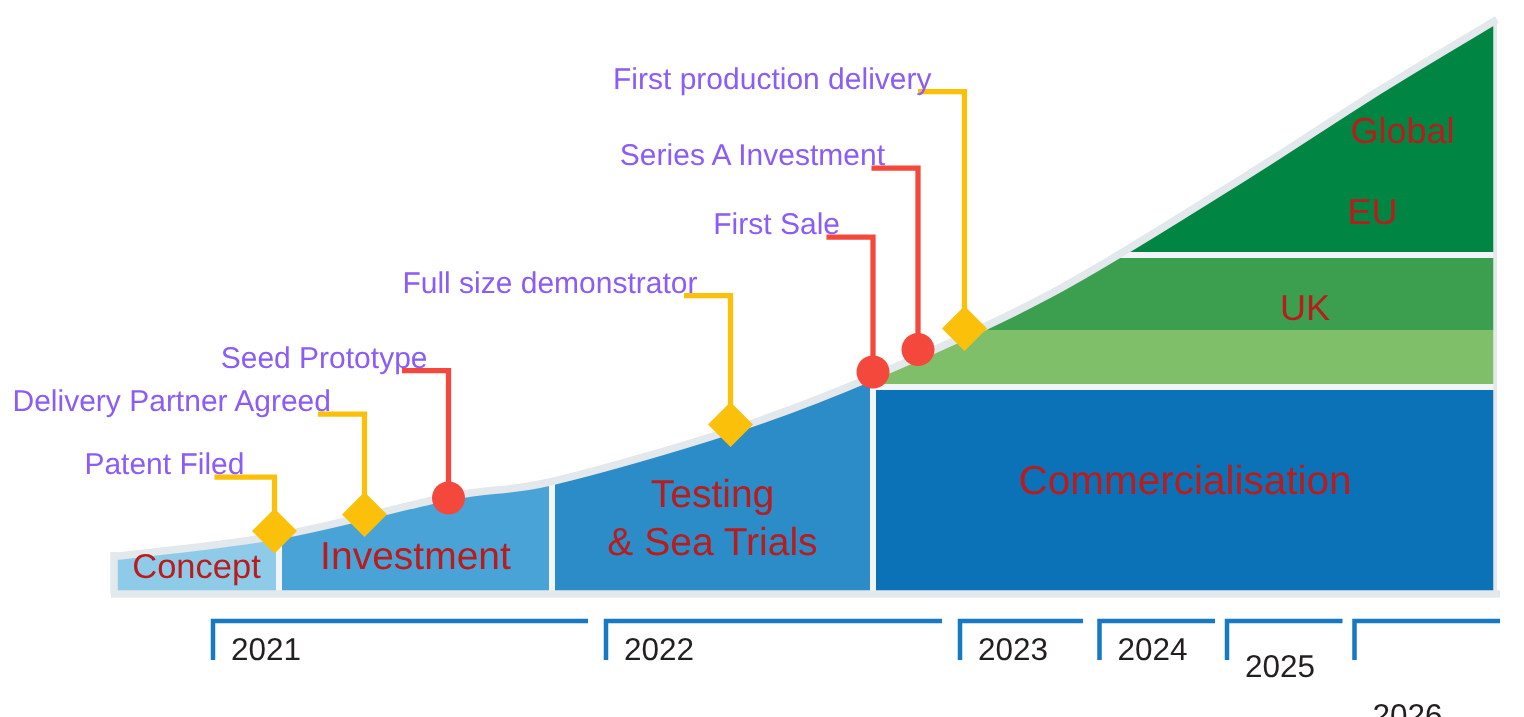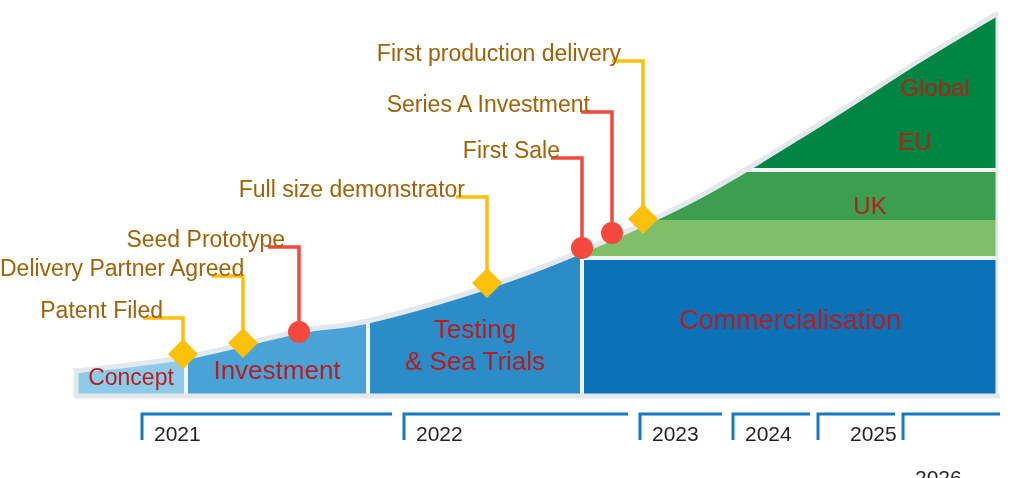--- a/index.html
+++ b/index.html
@@ -1,21 +1,21 @@
 <!DOCTYPE html>
 <html><head>
 <meta charset="utf-8">
 <title>Roadmap</title>
 <style>
   html,body{margin:0;padding:0;background:#ffffff;}
   body{width:1016px;height:478px;overflow:hidden;
        font-family:"Liberation Sans","DejaVu Sans",sans-serif;}
   #stage{position:relative;width:1016px;height:478px;}
   #chart{position:absolute;left:0;top:0;width:1016px;height:478px;}
-  .anno{position:absolute;color:#a16207;font-size:23px;line-height:20px;white-space:nowrap;}
+  .anno{position:absolute;color:#8b5cf6;font-size:20px;line-height:20px;white-space:nowrap;}
   .anno.r{text-align:right;}
   .phaselbl{position:absolute;color:#b91c1c;white-space:nowrap;text-align:center;}
   .yearlbl{position:absolute;color:#231f20;font-size:21px;line-height:21px;white-space:nowrap;}
 </style>
 </head>
 <body>
 
 <div id="stage">
   <svg id="chart" viewBox="0 0 1016 478">
     <defs>
@@ -103,15 +103,15 @@
   </div>
   <div class="phaselbl" style="left:582px;top:305px;width:416px;font-size:27px;">Commercialisation</div>
 
   <div class="phaselbl" style="left:800px;top:192px;width:140px;font-size:24px;">UK</div>
   <div class="phaselbl" style="left:860px;top:128px;width:110px;font-size:24px;">EU</div>
   <div class="phaselbl" style="left:880px;top:74px;width:110px;font-size:24px;">Global</div>
 <div class="yearlbl" style="left: 154px; top: 423px;">2021</div>
     <div class="yearlbl" style="left: 416px; top: 423px;">2022</div>
     <div class="yearlbl" style="left: 652px; top: 423px; text-align: right;">2023</div>
     <div class="yearlbl" style="left: 745px; top: 423px;">2024</div>
-    <div class="yearlbl" style="left: 830px; top: 423px; margin-left: 20px;">2025</div>
+    <div class="yearlbl" style="left: 830px; top: 434px;">2025</div>
     <div class="yearlbl" style="left: 915px; top: 422px; margin-top: 45px;">2026</div>
   </div>
 
 </body></html>

